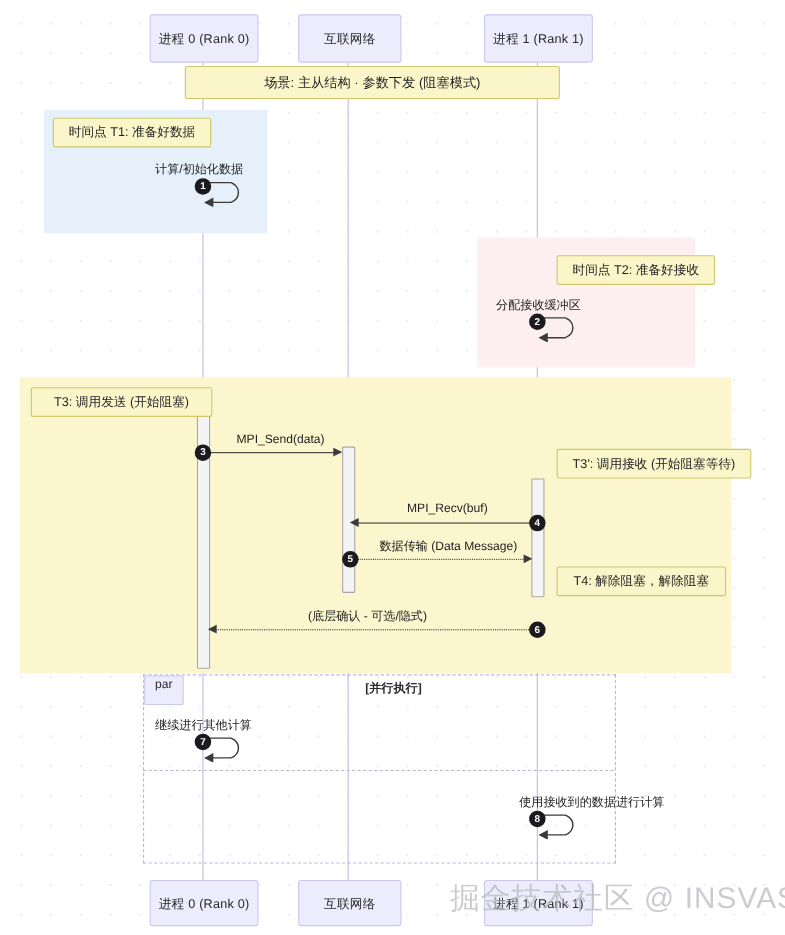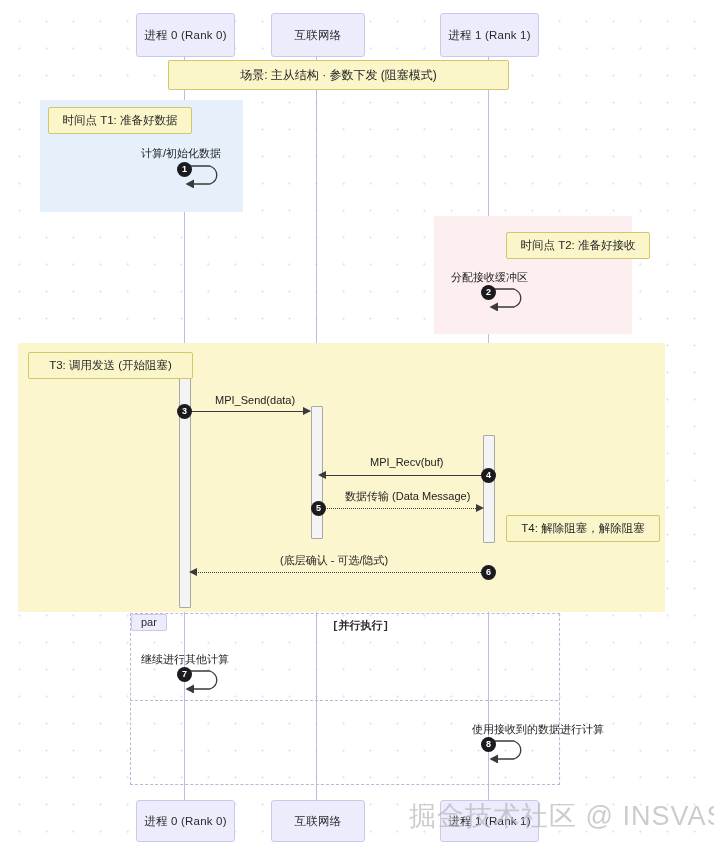--- a/index.html
+++ b/index.html
@@ -111,27 +111,27 @@
     border:1.2px dashed #b9b9d6;
     background:transparent;
     z-index:6;
   }
   .fragment-label{
     position:absolute;
     background:#ececfc;
     border:1px solid #c9c9ef;
     border-radius:2px;
     font-size:11px;color:#2a2a2f;
-    padding:1px 9px 2px 9px;
+    padding:1px 9px 12px 9px;
     z-index:7;
   }
   .fragment-cond{
     position:absolute;
     font-size:11px;color:#2a2a2f;font-weight:bold;
-    z-index:7;white-space:nowrap;font-family:Liberation Mono, monospace;
+    z-index:7;white-space:nowrap;
   }
   .fragment-divider{
     position:absolute;height:0;border-top:1.2px dashed #b9b9d6;z-index:6;
   }
 
   
   .watermark{
     position:absolute;z-index:30;pointer-events:none;
     color:#b8b8bf;opacity:.72;
     font-family:"Liberation Sans","DejaVu Sans",sans-serif;
@@ -201,20 +201,23 @@
   <div class="activation" style="left:311px;top:406px;width:10px;height:131px;"></div>
   <div class="activation" style="left:483px;top:435px;width:10px;height:106px;"></div>
 
   <div class="msglabel" style="left:215px;top:394px;">MPI_Send(data)</div>
   <div class="msgline" style="left:189px;top:411px;width:121px;"></div>
   <div class="arrowhead arrow-right" style="left:303px;top:407px;"></div>
   <div class="seqnum" style="left:177px;top:404px;">
     <span>3</span>
   </div>
 
+  <div class="note" style="left:506px;top:408px;width:157px;height:25px;">
+    <span>T3': 调用接收 (开始阻塞等待)</span>
+  </div>
 
   <div class="msglabel" style="left:370px;top:456px;">MPI_Recv(buf)</div>
   <div class="msgline" style="left:325px;top:475px;width:158px;"></div>
   <div class="arrowhead arrow-left" style="left:318px;top:471px;"></div>
   <div class="seqnum" style="left:481px;top:468px;">
     <span>4</span>
   </div>
 
   <div class="msglabel" style="left:345px;top:489px;">数据传输 (Data Message)</div>
   <div class="msgline dotted" style="left:325px;top:508px;width:153px;"></div>

